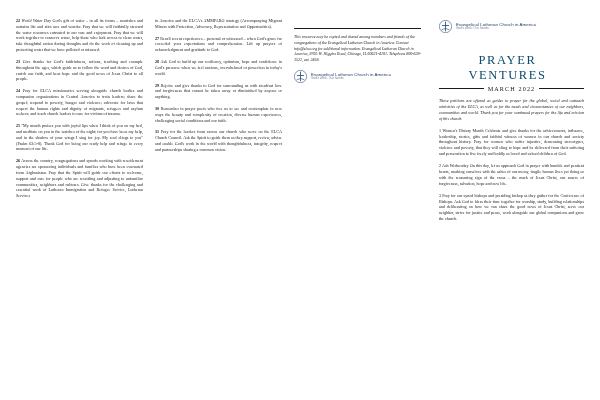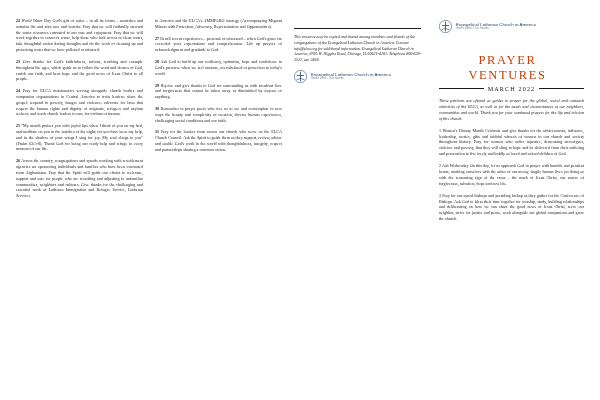--- a/index.html
+++ b/index.html
@@ -100,21 +100,21 @@
     letter-spacing: 0.05px;
   }
   
   .masthead {
     margin-top: 2px;
     text-align: center;
   }
   .pv-title {
     font-size: 12.5px;
     letter-spacing: 1.6px;
-    color: #c2410c;
+    color: #0c4a6e;
     margin: 20px 8px 2px 0;
     font-family: "Liberation Serif", serif;
   }
   .pv-date-row {
     display: flex;
     align-items: center;
     justify-content: center;
     gap: 4px;
     margin-bottom: 6px;
   }

